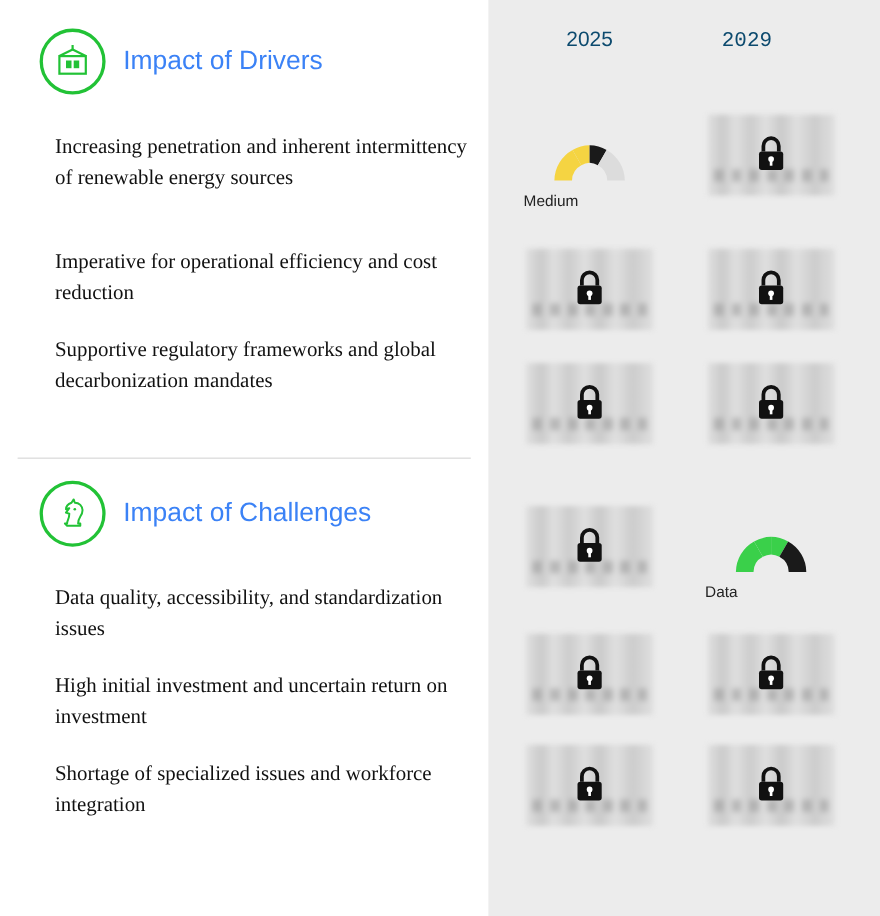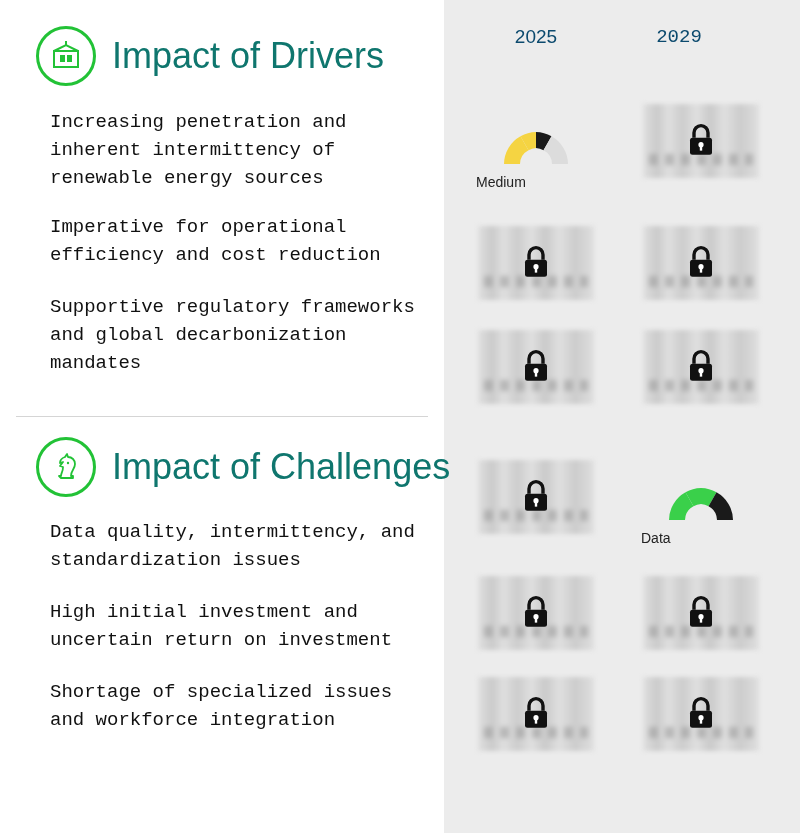--- a/index.html
+++ b/index.html
@@ -65,35 +65,36 @@
     border-radius: 50%;
     border: 3px solid #22c236;
     box-sizing: border-box;
     display: flex;
     align-items: center;
     justify-content: center;
     flex: none;
   }
   .section-title {
     margin-left: 16px;
-    font-size: 36px;
-    color: #0f766e;
+    font-size: 24px;
+    color: #3b82f6;
     font-family: "Liberation Sans", sans-serif;
     white-space: nowrap;
   }
 
   
   .bullet {
     position: absolute;
     left: 50px;
     width: 380px;
     font-size: 19px;
     line-height: 28px;
     color: #111111;
-    font-family: Liberation Mono, monospace;
+    font-family: Liberation Serif, serif;
+    margin-top: 12px;
   }
 
   
   .divider {
     position: absolute;
     left: 16px;
     top: 416px;
     width: 412px;
     height: 1px;
     background: #d5d5d5;
@@ -256,21 +257,21 @@
   <div class="section-title-row challenges">
     <div class="section-icon">
       <svg width="34" height="34" viewBox="0 0 34 34" aria-hidden="true">
         <path d="M12 28 h12 v-2 h-2 c0-6 4-7 4-12 0-4-3-7-7-7 l-1-3-2 3c-3 1-5 3-5 6l3-1-3 4 3 1c0 5-2 6-2 9h-2z" fill="none" stroke="#22c236" stroke-width="1.8" stroke-linejoin="round"></path>
         <circle cx="19" cy="13" r="1.2" fill="#22c236"></circle>
       </svg>
     </div>
     <div class="section-title">Impact of Challenges</div>
   </div>
 
-  <div class="bullet" style="top:518px;">Data quality, intermittency, and standardization issues</div>
+  <div class="bullet" style="top:518px;">Data quality, accessibility, and standardization issues</div>
   <div class="bullet" style="top:598px;">High initial investment and uncertain return on investment</div>
   <div class="bullet" style="top:678px;">Shortage of specialized issues and workforce integration</div>
 
   <div class="cell" style="left:478px; top:460px;">
     <div class="blur-box"></div>
     <svg class="lock" viewBox="0 0 30 34" aria-hidden="true">
       <path d="M8 15 V10 a7 7 0 0 1 14 0 v5" fill="none" stroke="#111111" stroke-width="3.4"></path>
       <rect x="4" y="15" width="22" height="17" rx="2.5" fill="#111111"></rect>
       <circle cx="15" cy="22" r="2.6" fill="#ffffff"></circle>
       <rect x="13.8" y="22" width="2.4" height="6" fill="#ffffff"></rect>

